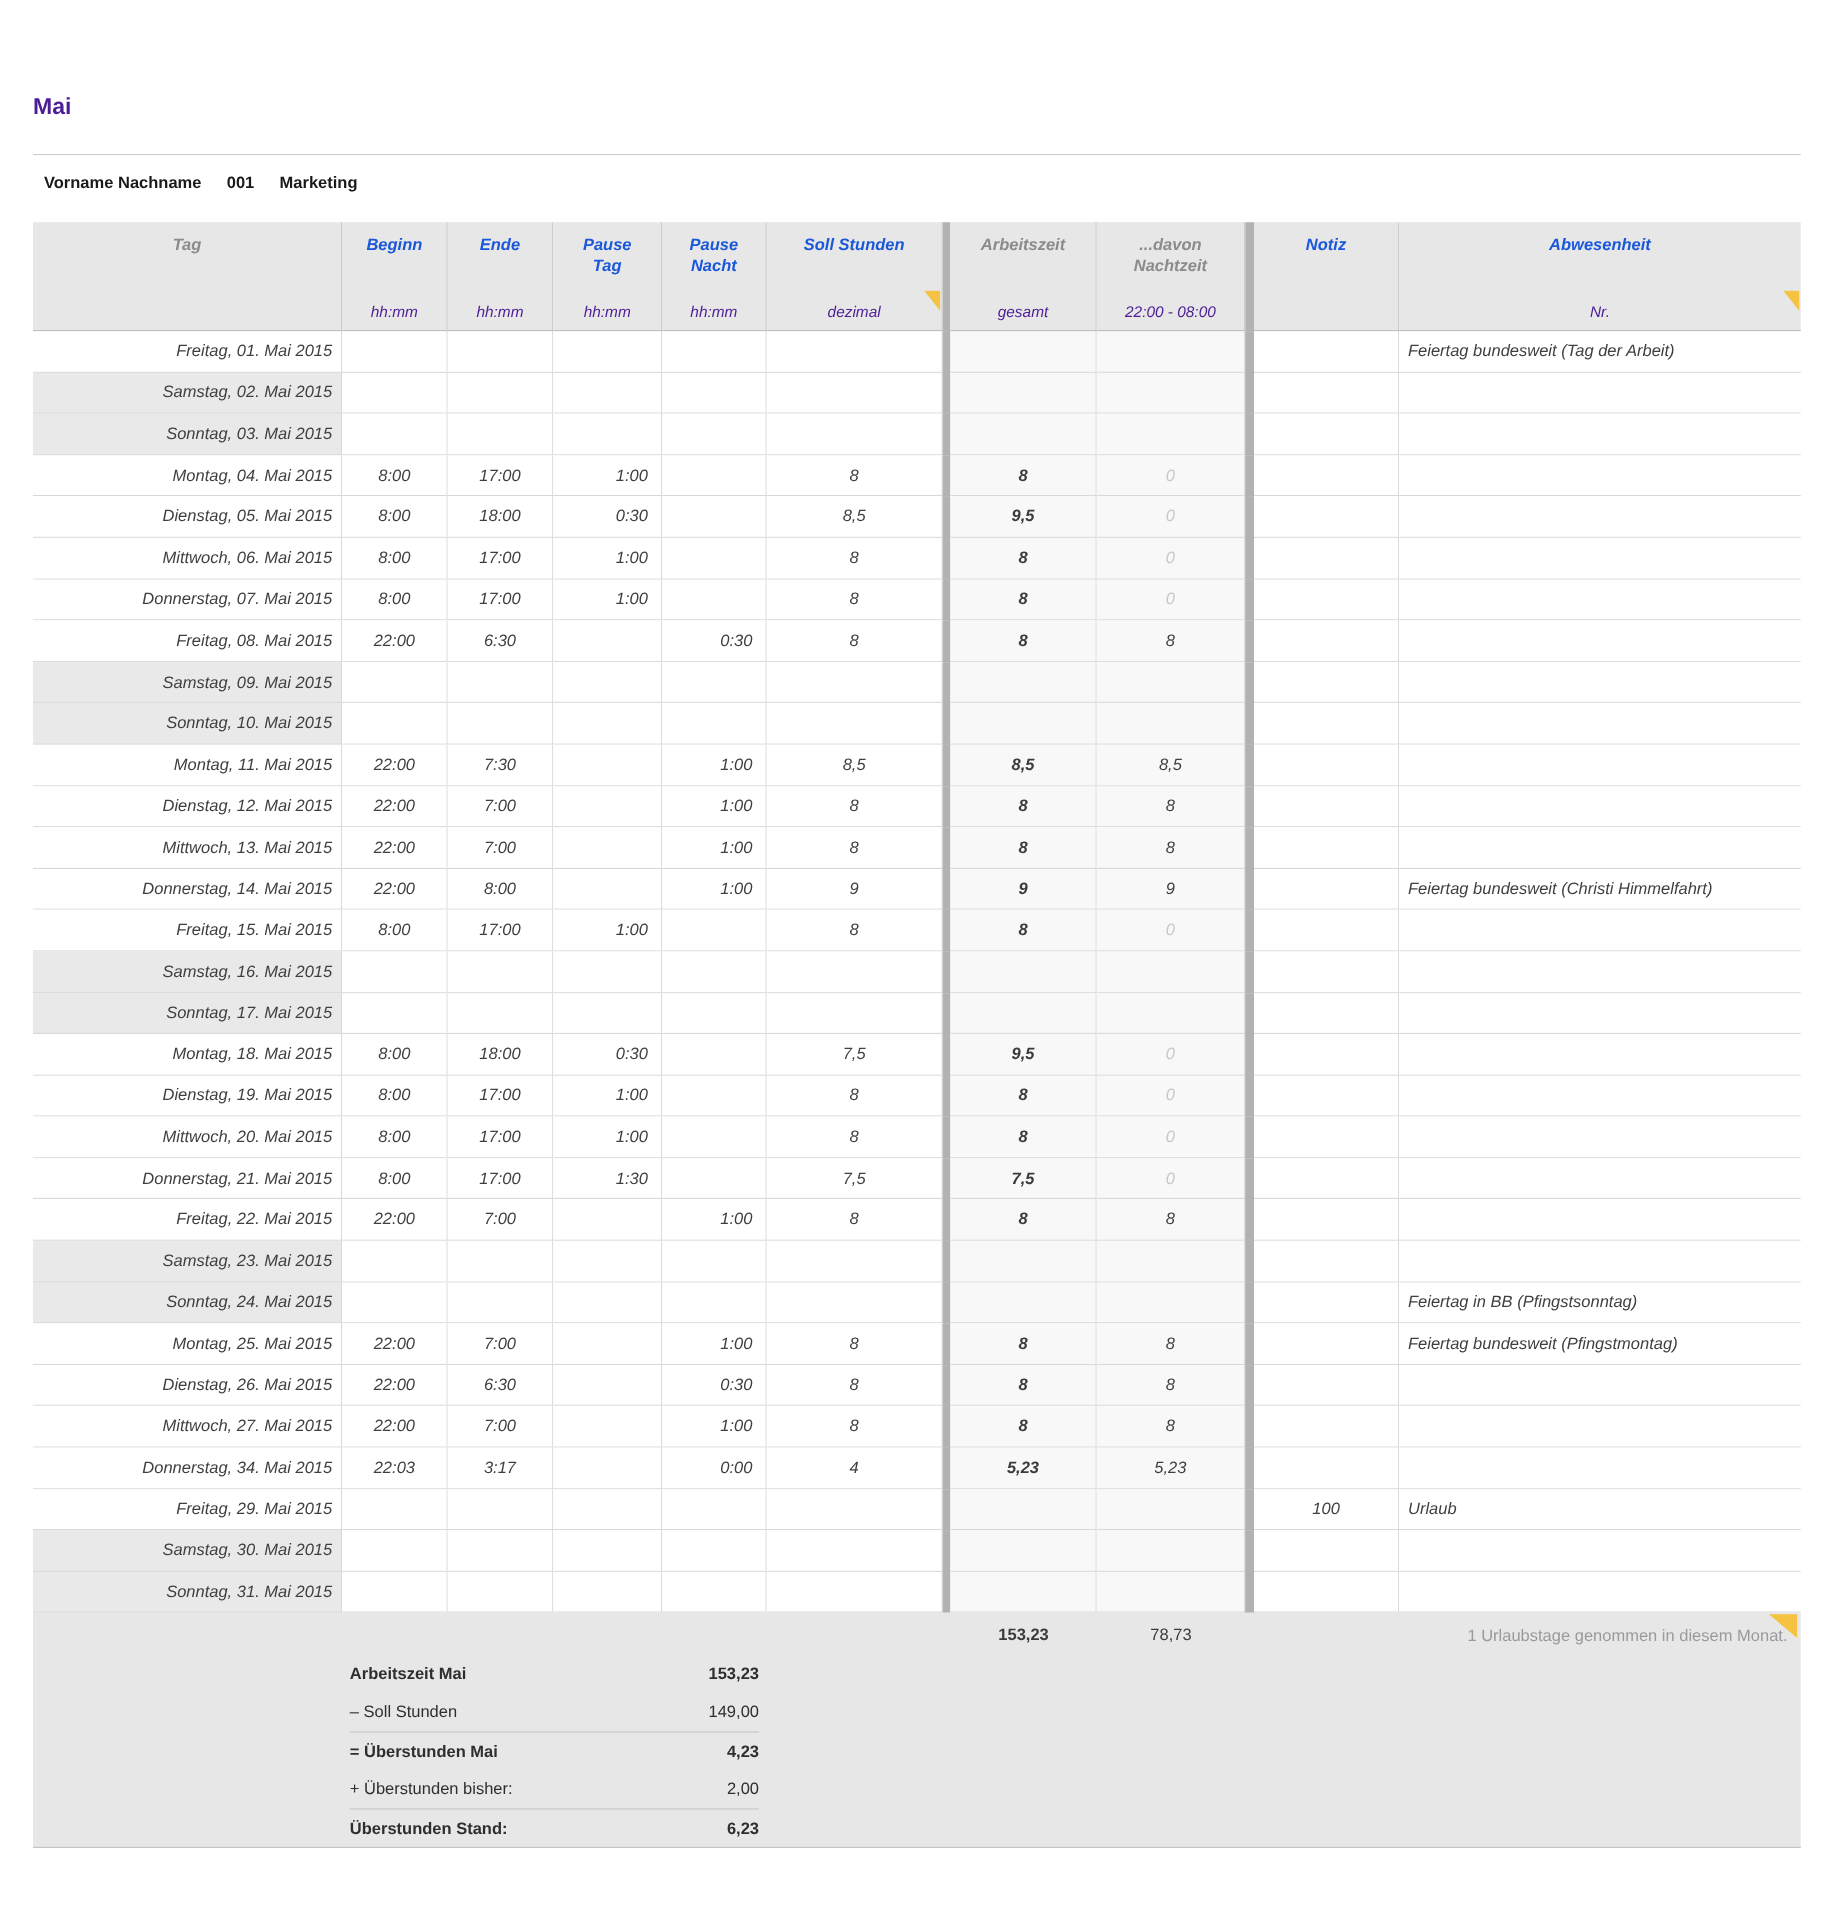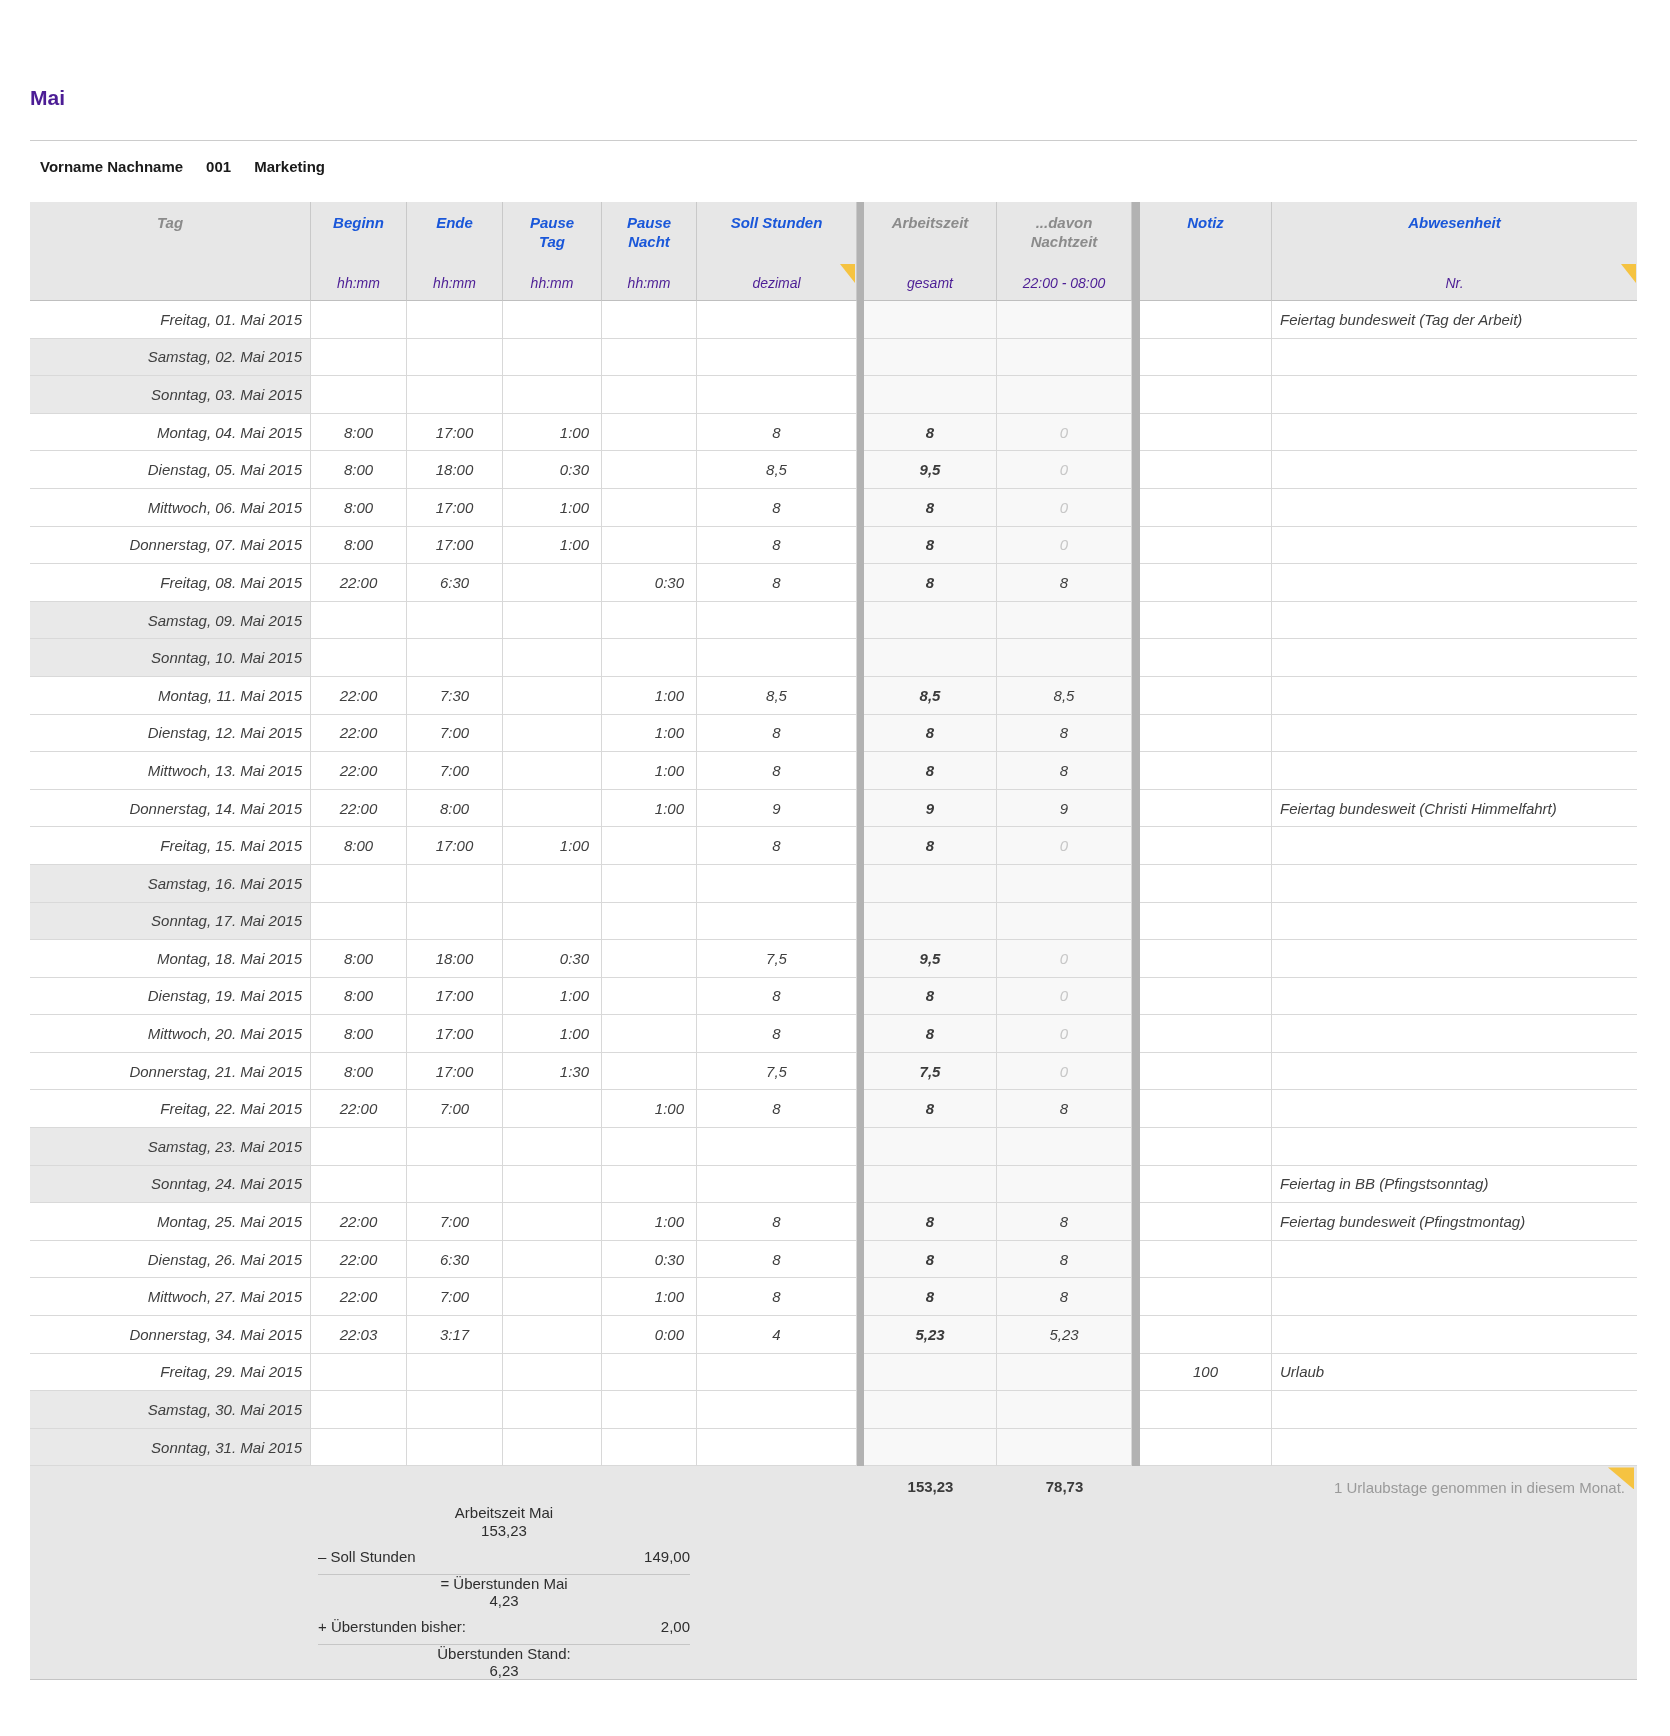--- a/index.html
+++ b/index.html
@@ -51,29 +51,29 @@
     position: absolute; right: 1px; bottom: 17px; width: 15px; height: 19px;
     background: #f5c341; clip-path: polygon(0 0, 100% 0, 100% 100%);
   }
 
   
   .tfooter {
     margin-left: 30px; width: 1607px; height: 214px; background: #e7e7e7;
     position: relative; border-bottom: 1px solid #c4c4c4;
   }
   .total-arbeitszeit { position: absolute; left: 834px; width: 133px; top: 12px; text-align: center; font-size: 15px; font-weight: bold; color: #3b3b3b; }
-  .total-nachtzeit  { position: absolute; left: 967px; width: 135px; top: 12px; text-align: center; font-size: 15px; font-weight: bold; color: #3b3b3b; }
+  .total-nachtzeit  { position: absolute; left: 967px; width: 135px; top: 12px; text-align: center; font-size: 15px; font-weight: normal; color: #3b3b3b; }
   .footer-note { position: absolute; top: 13px; right: 12px; font-size: 15px; color: #9a9a9a; }
   .footer-tri {
     position: absolute; top: 1px; right: 3px; width: 26px; height: 22px;
     background: #f5c341; clip-path: polygon(0 0, 100% 0, 100% 100%);
   }
   .summary { position: absolute; left: 288px; top: 38px; width: 372px; }
   .summary-row { height: 35px; display: flex; justify-content: space-between; align-items: center; font-size: 15px; color: #2e2e2e; }
-  .summary-row.bold { font-weight: normal; flex-direction: column; }
+  .summary-row.bold { font-weight: bold; }
   .summary-row.rule { border-top: 1px solid #c6c6c6; }
 </style>
 </head>
 <body>
 
 <div class="title">Mai</div>
 <div class="divider"></div>
 
 <div class="employee">
   <span>Vorname Nachname</span>

